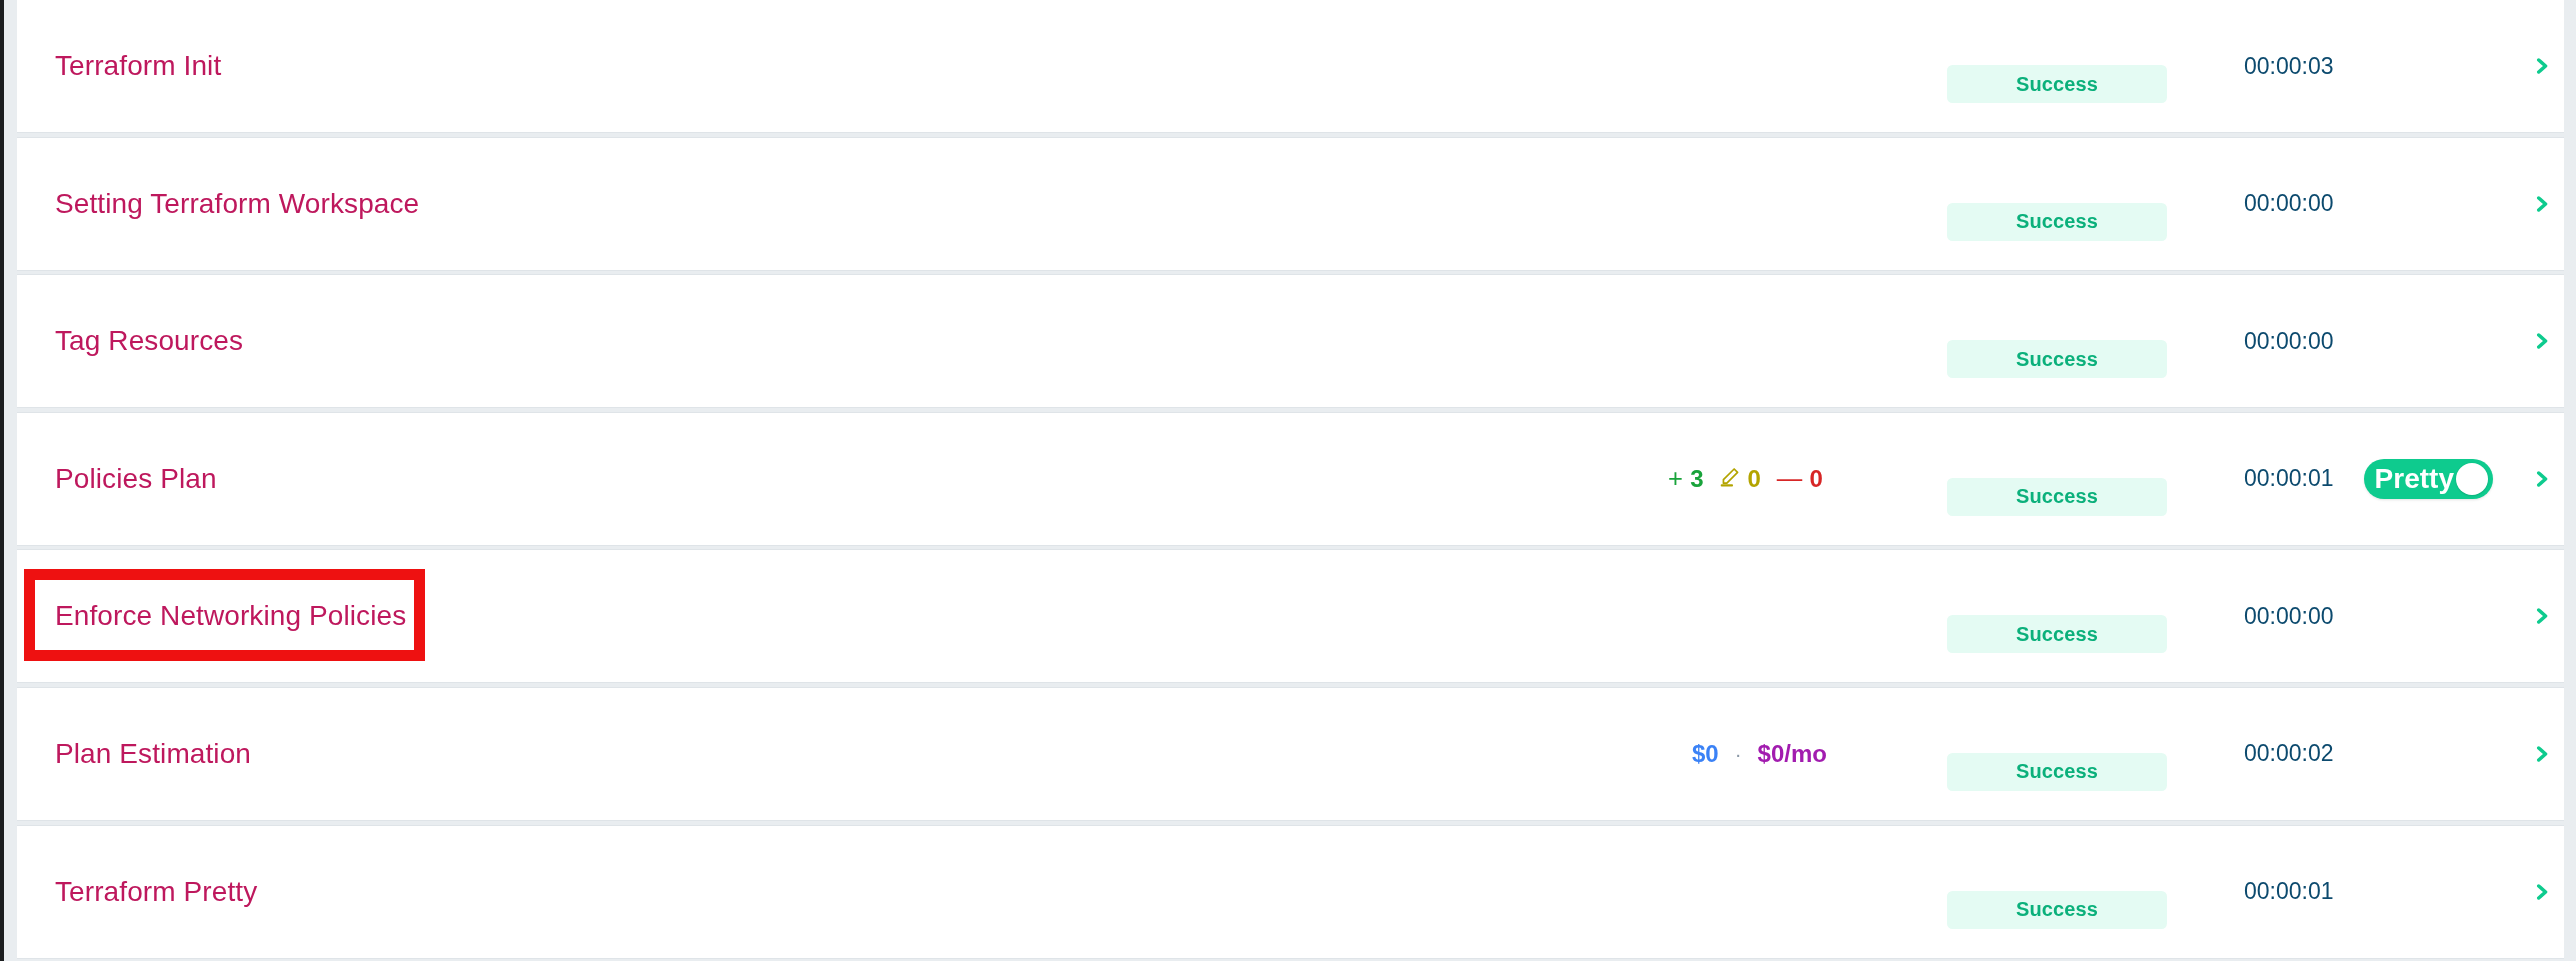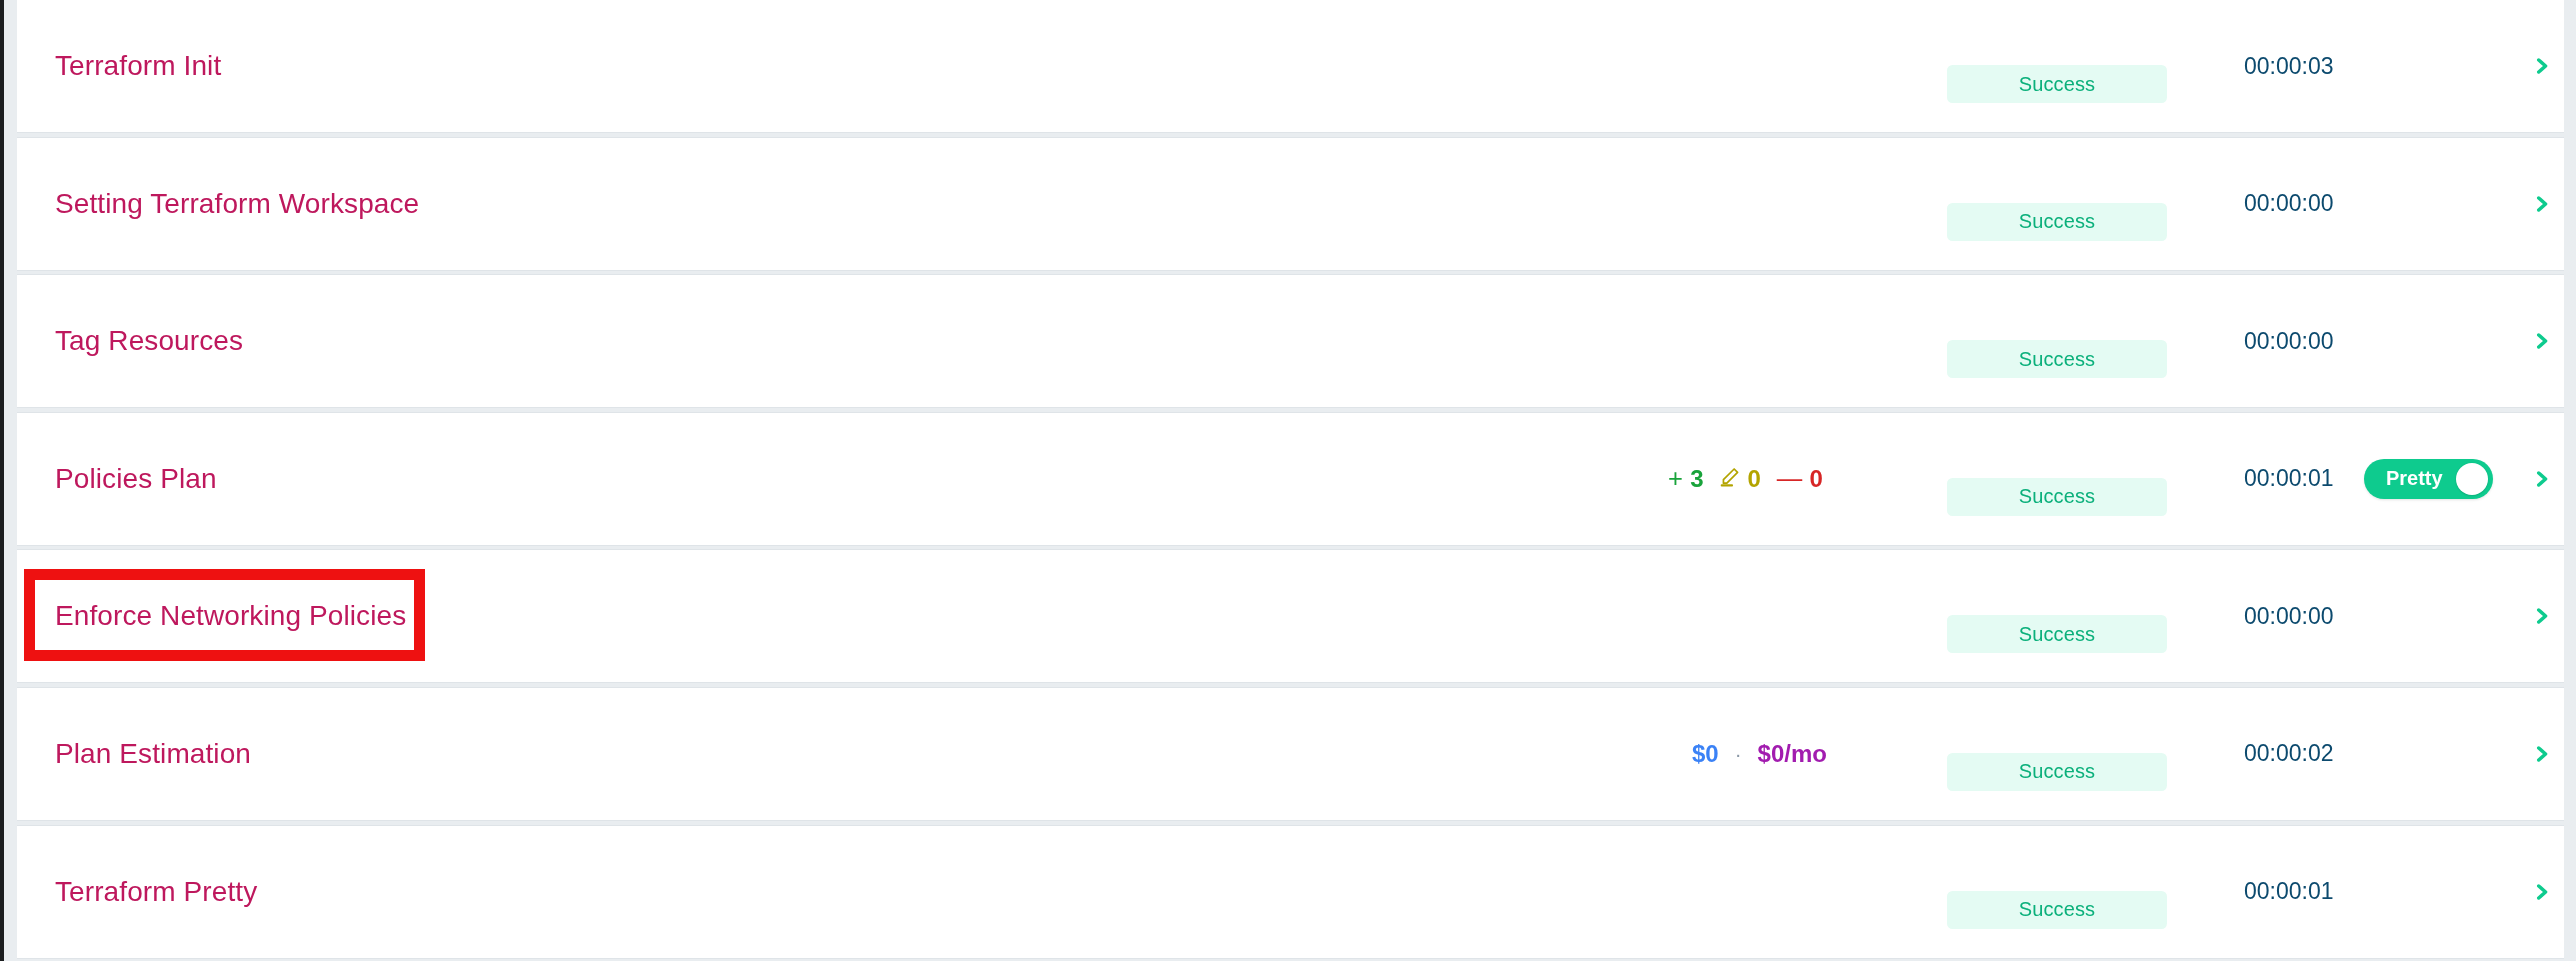--- a/index.html
+++ b/index.html
@@ -115,21 +115,21 @@
   
   .badge {
     position: absolute;
     left: 1930px;
     width: 220px;
     height: 38px;
     border-radius: 5.5px;
     background: #e4fbf3;
     color: #0bb07b;
     font-size: 20px;
-    font-weight: 400;
+    font-weight: 700;
     letter-spacing: 0.1px;
     display: flex;
     align-items: center;
     justify-content: center;
     margin-top: 36px;
   }
 
   
   .duration {
     position: absolute;
@@ -150,21 +150,21 @@
     background: #0ecb8e;
     display: flex;
     align-items: center;
     padding: 0 4.9px 0 0;
     box-shadow: 0 1.2px 2.4px rgba(0,0,0,.10);
   }
   .toggle-label {
     flex: 1;
     text-align: center;
     color: #ffffff;
-    font-size: 20px;
+    font-size: 28px;
     font-weight: 600;
     padding-left: 8.5px;
   }
   .toggle-knob {
     width: 32px; height: 32px;
     border-radius: 50%;
     background: #ffffff;
     flex: 0 0 auto;
     box-shadow: 0 0.6px 1.8px rgba(0,0,0,.18);
   }

